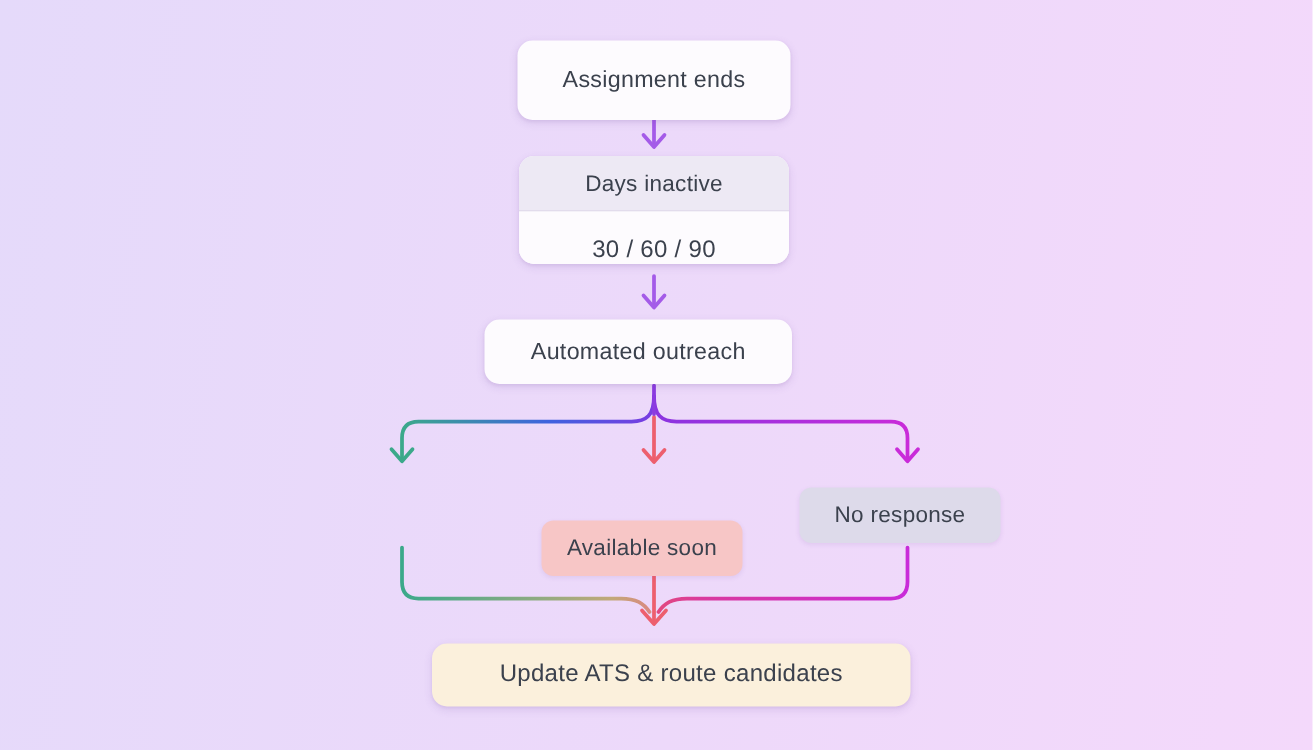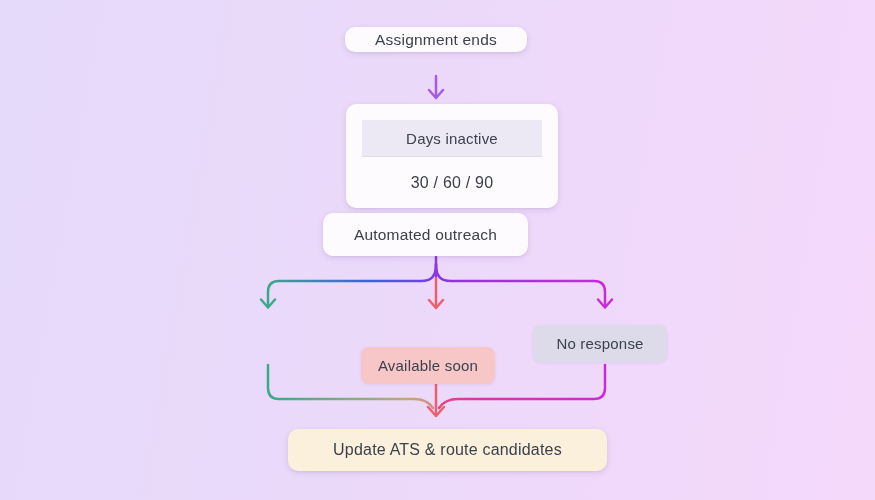--- a/index.html
+++ b/index.html
@@ -18,33 +18,33 @@
     box-shadow:0 2px 6px rgba(109,70,155,.14),0 1px 2px rgba(109,70,155,.08);
     color:var(--text,#3B414D);
     font-size:15.5px;font-weight:500;letter-spacing:.2px;
   }
   .chip{
     position:absolute;display:flex;align-items:center;justify-content:center;
     border-radius:8px;color:var(--text,#3B414D);
     font-size:15px;font-weight:500;letter-spacing:.2px;
     box-shadow:0 1px 3px rgba(109,70,155,.10);
   }
-  .stacked{flex-direction:column;align-items:stretch;justify-content:flex-start;padding:16px;overflow:hidden;}
+  .stacked{flex-direction:column;align-items:stretch;justify-content:flex-start;padding:0;overflow:hidden;}
   .stacked .hdr{
     height:36px;display:flex;align-items:center;justify-content:center;
     background:var(--node-header-bg,#EDE9F4);
     border-bottom:1px solid #E2DCEC;
     font-size:15px;
   }
   .stacked .bdy{
     height:35px;display:flex;align-items:flex-end;justify-content:center;
     background:var(--node-bg,#FDFBFE);font-size:16px;
   }
 
-  #n-assignment{left:345px;top:27px;width:182px;height:25px;}
+  #n-assignment{left:345px;top:27px;width:182px;height:53px;}
   #n-days{left:346px;top:104px;width:180px;height:72px;}
   #n-outreach{left:323px;top:213px;width:205px;height:43px;}
   #n-now{left:199px;top:325px;width:135px;height:37px;background:var(--green-bg,#C0E4CE);}
   #n-soon{left:361px;top:325px;width:134px;height:37px;background:var(--salmon-bg,#F7C6C6);margin-top:22px;}
   #n-none{left:533px;top:325px;width:134px;height:37px;background:var(--gray-bg,#DDDAEA);}
   #n-update{left:288px;top:429px;width:319px;height:42px;font-size:16px;background:var(--cream-bg,#FBF0DC);}
 
   .wires path{fill:none;stroke-width:2.5;stroke-linecap:round;stroke-linejoin:round;}
   .w-purple{stroke:var(--arrow-purple,#A45BE8);}
   .w-stub{stroke:var(--stub-purple,#8B3BE0);}

